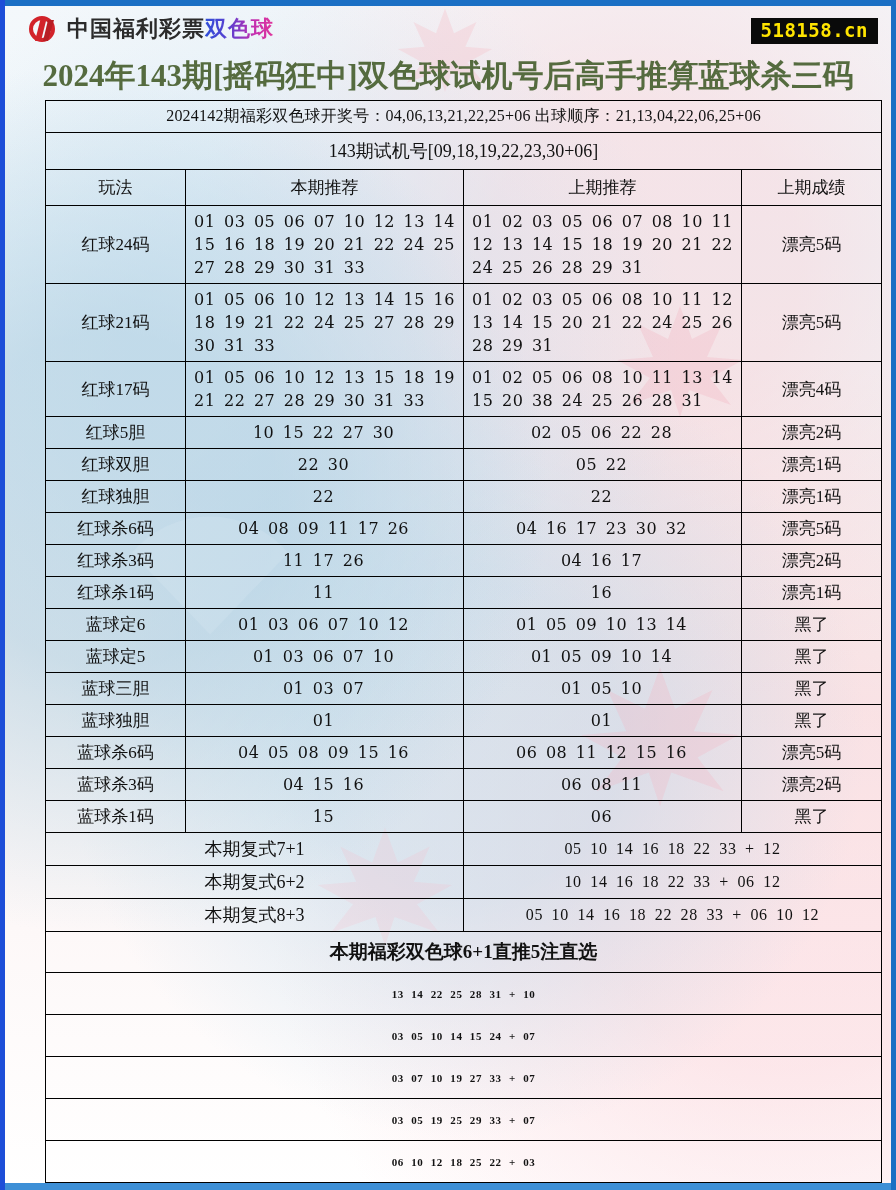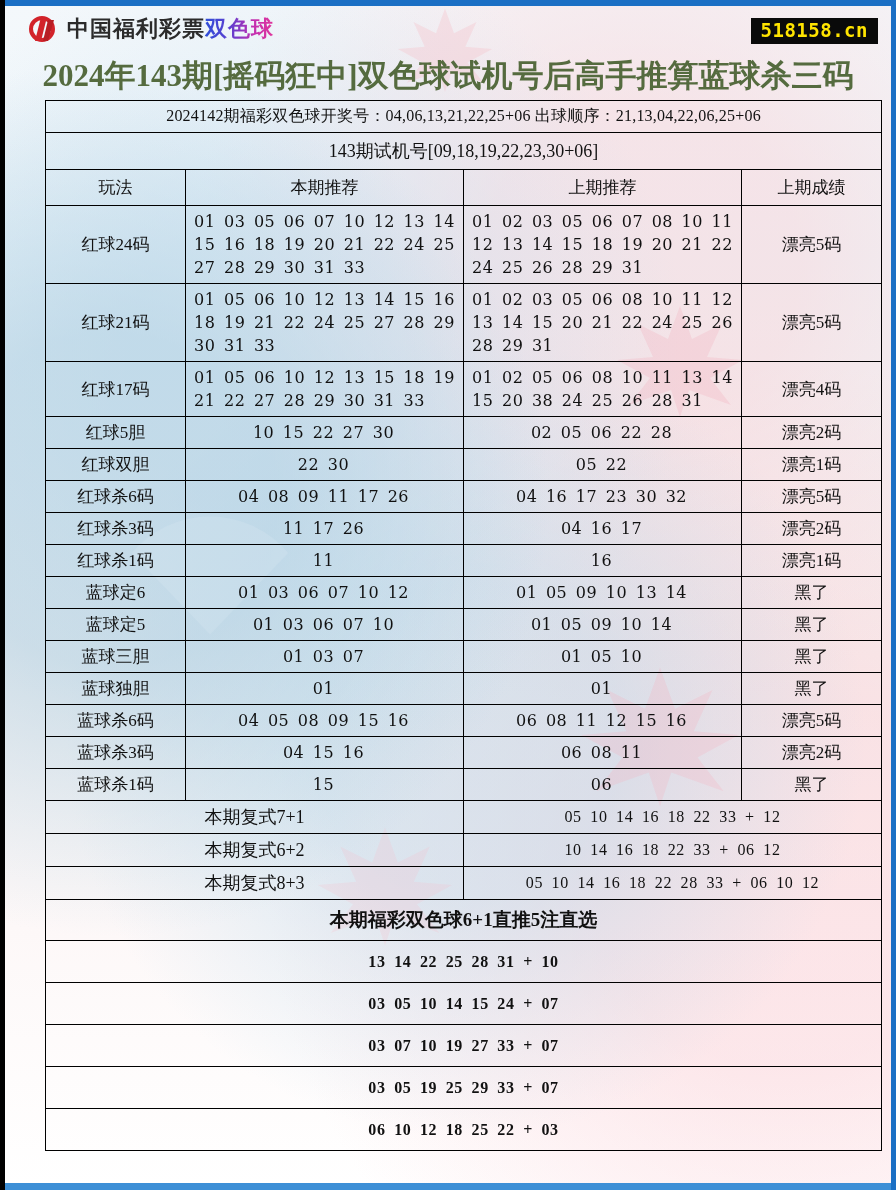--- a/index.html
+++ b/index.html
@@ -3,21 +3,21 @@
 <meta charset="utf-8">
 <style>
   html,body{margin:0;padding:0;}
   body{
     width:896px;height:1190px;overflow:hidden;
     font-family:"Liberation Serif","DejaVu Serif",serif;
     background:#ffffff;
   }
   #page{
     position:relative;width:896px;height:1190px;box-sizing:border-box;
-    border-left:5px solid #000000;border-right:5px solid #1b6fc4;
+    border-left:5px solid #1d4ed8;border-right:5px solid #1b6fc4;
     background:#fdfdfd;
     overflow:hidden;
   }
   
   .bg{position:absolute;inset:0;pointer-events:none;}
   .bg1{
     background:
       radial-gradient(circle at 12% 42%, rgba(170,205,225,.55) 0 16%, rgba(170,205,225,0) 42%),
       radial-gradient(circle at 30% 30%, rgba(205,225,240,.5) 0 14%, rgba(205,225,240,0) 40%),
       radial-gradient(circle at 52% 62%, rgba(180,215,235,.45) 0 18%, rgba(180,215,235,0) 46%),
@@ -80,21 +80,21 @@
     text-align:left;padding-left:8px;padding-right:4px;
   }
   .nums.center{text-align:center;padding-left:2px;}
   .playname{font-size:17px;}
   .colhdr{font-size:19px;}
   .topline{font-size:16px;letter-spacing:.2px;padding:5px 2px;}
   .trylabel{font-size:18px;padding:6px 2px;}
   .fushi-label{text-align:center;font-size:18px;}
   .fushi-nums{font-size:16px;letter-spacing:.6px;word-spacing:4px;text-align:center;}
   .section-title{font-size:19px;padding:7px 2px;}
-  .pick-row td{font-size:16px;letter-spacing:.6px;word-spacing:4px;height:33px;}
+  .pick-row td{font-size:11px;letter-spacing:.6px;word-spacing:4px;height:33px;}
 </style>
 </head>
 <body>
 
 <div id="page">
   <div class="bg bg1"></div>
   <div class="frameTop"></div>
   <div class="frameBot"></div>
 
   <svg class="leaf" style="left:380px;top:4px;" width="120" height="90" viewBox="0 0 100 80">
@@ -179,20 +179,26 @@
             <td class="nums center">02 05 06 22 28</td>
             <td class="playname">漂亮2码</td>
           </tr>
           <tr>
             <td class="playname">红球双胆</td>
             <td class="nums center">22 30</td>
             <td class="nums center">05 22</td>
             <td class="playname">漂亮1码</td>
           </tr>
           <tr>
+            <td class="playname">红球独胆</td>
+            <td class="nums center">22</td>
+            <td class="nums center">22</td>
+            <td class="playname">漂亮1码</td>
+          </tr>
+          <tr>
             <td class="playname">红球杀6码</td>
             <td class="nums center">04 08 09 11 17 26</td>
             <td class="nums center">04 16 17 23 30 32</td>
             <td class="playname">漂亮5码</td>
           </tr>
           <tr>
             <td class="playname">红球杀3码</td>
             <td class="nums center">11 17 26</td>
             <td class="nums center">04 16 17</td>
             <td class="playname">漂亮2码</td>

